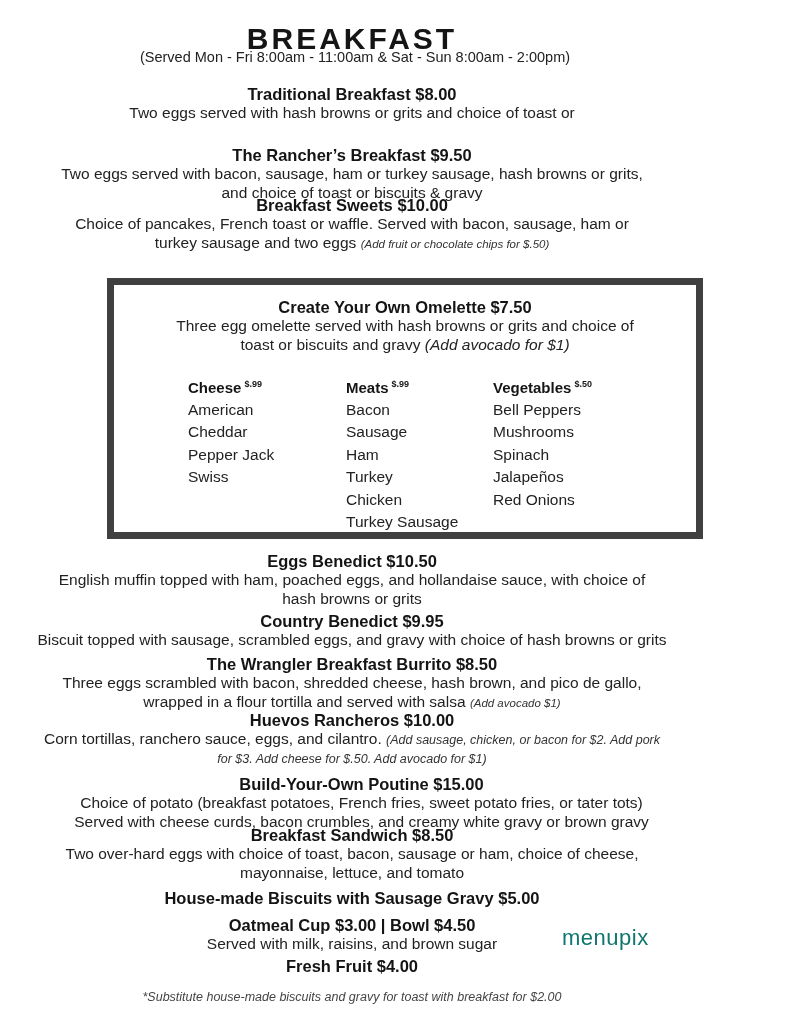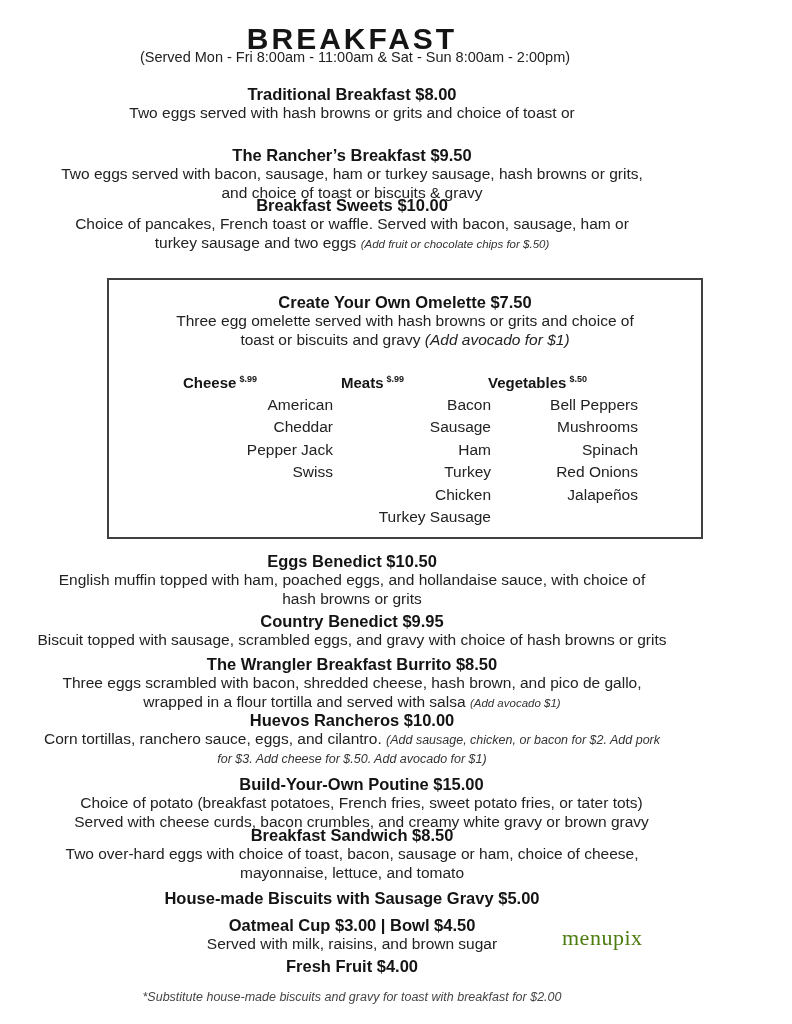--- a/index.html
+++ b/index.html
@@ -61,21 +61,21 @@
       font-style: italic;
       font-size: 11.5px;
       color: #333;
     }
     .omelette-box {
       position: absolute;
       left: 107px;
       top: 278px;
       width: 596px;
       height: 261px;
-      border: 2px solid #404040;
+      border: 7px solid #404040;
       box-sizing: border-box;
     }
     .omelette-head {
       position: absolute;
       left: 0; right: 0;
       top: 13px;
       text-align: center;
     }
     .note-lg {
       font-style: italic;
@@ -103,38 +103,37 @@
     .col-head sup {
       font-size: 9px;
       vertical-align: 6px;
       margin-left: 3px;
     }
     .col-item {
       font-size: 15.5px;
       line-height: 22.4px;
       color: #222;
       white-space: nowrap;
-      text-align: right;
     }
     .footnote {
       position: absolute;
       left: 0; right: 0;
       top: 990px;
       font-style: italic;
       font-size: 12.5px;
       color: #444;
     }
     .watermark {
       position: absolute;
       left: 562px;
       top: 925px;
       font-size: 22px;
-      color: #4d7c0f;
+      color: #0f766e;
       letter-spacing: 0.5px;
-      font-family: Liberation Serif, serif;
+      font-family: Liberation Sans, sans-serif;
     }
   </style>
 </head>
 <body>
 
 <div class="page">
 
   <div class="title">BREAKFAST</div>
   <div class="hours">(Served Mon - Fri 8:00am - 11:00am &amp; Sat - Sun 8:00am - 2:00pm)</div>
 
@@ -183,22 +182,22 @@
         <div class="col-item">Ham</div>
         <div class="col-item">Turkey</div>
         <div class="col-item">Chicken</div>
         <div class="col-item">Turkey Sausage</div>
       </div>
       <div class="col" style="left:305px;">
         <div class="col-head"><span>Vegetables</span><sup>$.50</sup></div>
         <div class="col-item">Bell Peppers</div>
         <div class="col-item">Mushrooms</div>
         <div class="col-item">Spinach</div>
+        <div class="col-item">Jalapeños</div>
         <div class="col-item">Red Onions</div>
-        <div class="col-item">Jalapeños</div>
       </div>
     </div>
   </div>
 
   <div class="item" style="top:552px;">
     <div class="item-name">Eggs Benedict  $10.50</div>
     <div class="item-desc">English muffin topped with ham, poached eggs, and hollandaise sauce, with choice of</div>
     <div class="item-desc">hash browns or grits</div>
   </div>
 

